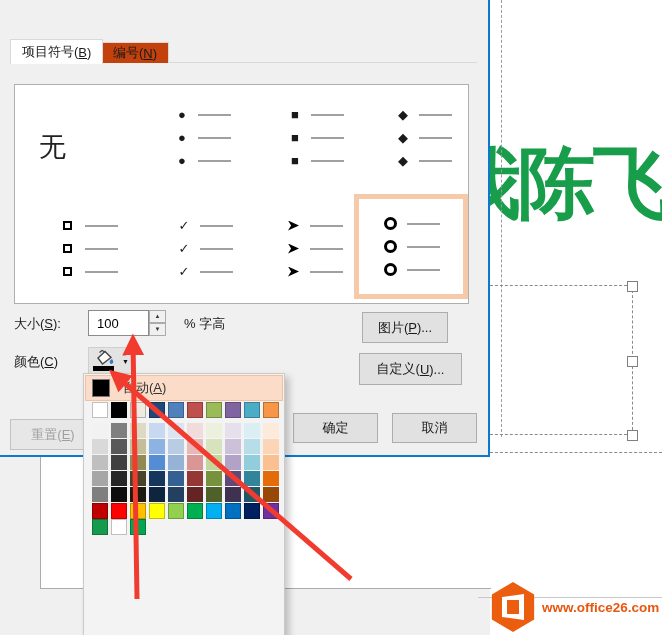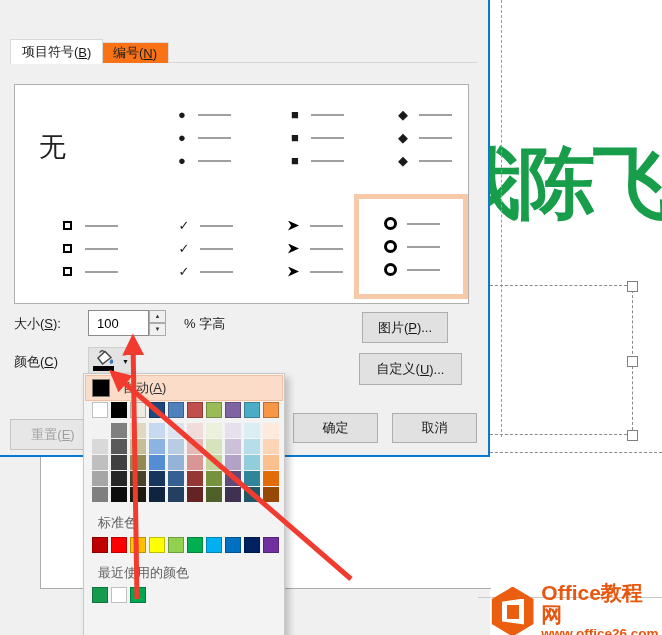--- a/index.html
+++ b/index.html
@@ -25,21 +25,21 @@
   .dialog{left:0;top:0;width:488px;height:455px;background:#f0f0f0;z-index:10;
           border-right:2px solid #0b79d0;border-bottom:2px solid #0b79d0;}
   .titlebar{left:0;top:0;width:100%;height:32px;background:#fff;}
   .dlg-title{left:14px;top:8px;font-size:13px;}
   .cap-btn{top:5px;font-size:16px;color:#222;width:22px;text-align:center;cursor:default;}
   .help{left:385px;}
   .close{left:443px;font-size:18px;top:3px;}
   .tabline{left:10px;top:62px;width:467px;height:0;border-top:1px solid #d9d9d9;}
   .tab{font-size:13px;display:flex;align-items:center;padding:0 11px;}
   .tab-active{left:10px;top:39px;height:24px;background:#fff;border:1px solid #d9d9d9;border-bottom:none;z-index:2;}
-  .tab-inactive{left:101px;top:42px;height:20px;background:#f97316;border:1px solid #d9d9d9;border-bottom:none;}
+  .tab-inactive{left:101px;top:42px;height:20px;background:#c2410c;border:1px solid #d9d9d9;border-bottom:none;}
   .u{text-decoration:underline;}
 
   .grid-box{left:14px;top:84px;width:453px;height:218px;background:#fff;border:1px solid #afafaf;}
   .cell{position:absolute;display:flex;flex-direction:column;gap:10px;}
   .brow{display:flex;align-items:center;gap:8px;height:13px;}
   .bline{width:33px;height:2px;background:#a0a0a0;}
   .glyph{width:16px;text-align:center;font-size:13px;font-weight:bold;line-height:13px;}
   .shape-square{width:9px;height:9px;border:2px solid #000;box-sizing:border-box;margin:0 5px 0 2px;}
   .shape-arrow{width:11px;height:10px;background:#000;clip-path:polygon(0 0,100% 50%,0 100%,28% 50%);margin:0 3px 0 2px;}
   .shape-ring{width:13px;height:13px;border:3.5px solid #000;border-radius:50%;box-sizing:border-box;margin:0 2px;}
@@ -107,21 +107,20 @@
   <div class="abs handle" style="left:627px;top:281px;"></div>
   <div class="abs handle" style="left:627px;top:356px;"></div>
   <div class="abs handle" style="left:627px;top:430px;"></div>
 
   <div class="abs logo" id="logo">
     <div class="hex">
       <div class="hex-o"></div>
         <div class="hex-i"></div>
     </div>
     <div>
-      <div class="brand" id="brand" style="color: rgb(232, 87, 15);">Office教程网</div>
       <div class="brand-url" id="brand-url" style="color: rgb(232, 87, 15);">www.office26.com</div>
     </div>
   </div>
 
   <div class="abs dialog">
 
     <div class="abs tabline"></div>
     <div class="abs tab tab-active">
         <span>项目符号(</span>
         <span class="u">B</span>
@@ -349,34 +348,32 @@
           <div class="vsw" title="#1D1B10" style="background: rgb(29, 27, 16);"></div>
           <div class="vsw" title="#0F243E" style="background: rgb(15, 36, 62);"></div>
           <div class="vsw" title="#244061" style="background: rgb(36, 64, 97);"></div>
           <div class="vsw" title="#632423" style="background: rgb(99, 36, 35);"></div>
           <div class="vsw" title="#4F6128" style="background: rgb(79, 97, 40);"></div>
           <div class="vsw" title="#3F3151" style="background: rgb(63, 49, 81);"></div>
           <div class="vsw" title="#215867" style="background: rgb(33, 88, 103);"></div>
           <div class="vsw" title="#974806" style="background: rgb(151, 72, 6);"></div>
         </div>
       </div>
-    <div class="menu-label" style="margin-top:12px;">标准色</div>
     <div class="swatch-row" id="standard-row">
         <div class="sw" title="#C00000" style="background: rgb(192, 0, 0);"></div>
         <div class="sw" title="#FF0000" style="background: rgb(255, 0, 0);"></div>
         <div class="sw" title="#FFC000" style="background: rgb(255, 192, 0);"></div>
         <div class="sw" title="#FFFF00" style="background: rgb(255, 255, 0);"></div>
         <div class="sw" title="#92D050" style="background: rgb(146, 208, 80);"></div>
         <div class="sw" title="#00B050" style="background: rgb(0, 176, 80);"></div>
         <div class="sw" title="#00B0F0" style="background: rgb(0, 176, 240);"></div>
         <div class="sw" title="#0070C0" style="background: rgb(0, 112, 192);"></div>
         <div class="sw" title="#002060" style="background: rgb(0, 32, 96);"></div>
         <div class="sw" title="#7030A0" style="background: rgb(112, 48, 160);"></div>
       </div>
-    <div class="menu-label" style="margin-top:11px;">最近使用的颜色</div>
     <div class="swatch-row" id="recent-row">
         <div class="sw" title="#169B4E" style="background: rgb(22, 155, 78);"></div>
         <div class="sw" title="#FFFFFF" style="background: rgb(255, 255, 255); border-color: rgb(191, 191, 191);"></div>
         <div class="sw" title="#00A650" style="background: rgb(0, 166, 80);"></div>
       </div>
 
   </div>
 
   <svg id="arrows" class="abs" width="662" height="635">
     <defs>

